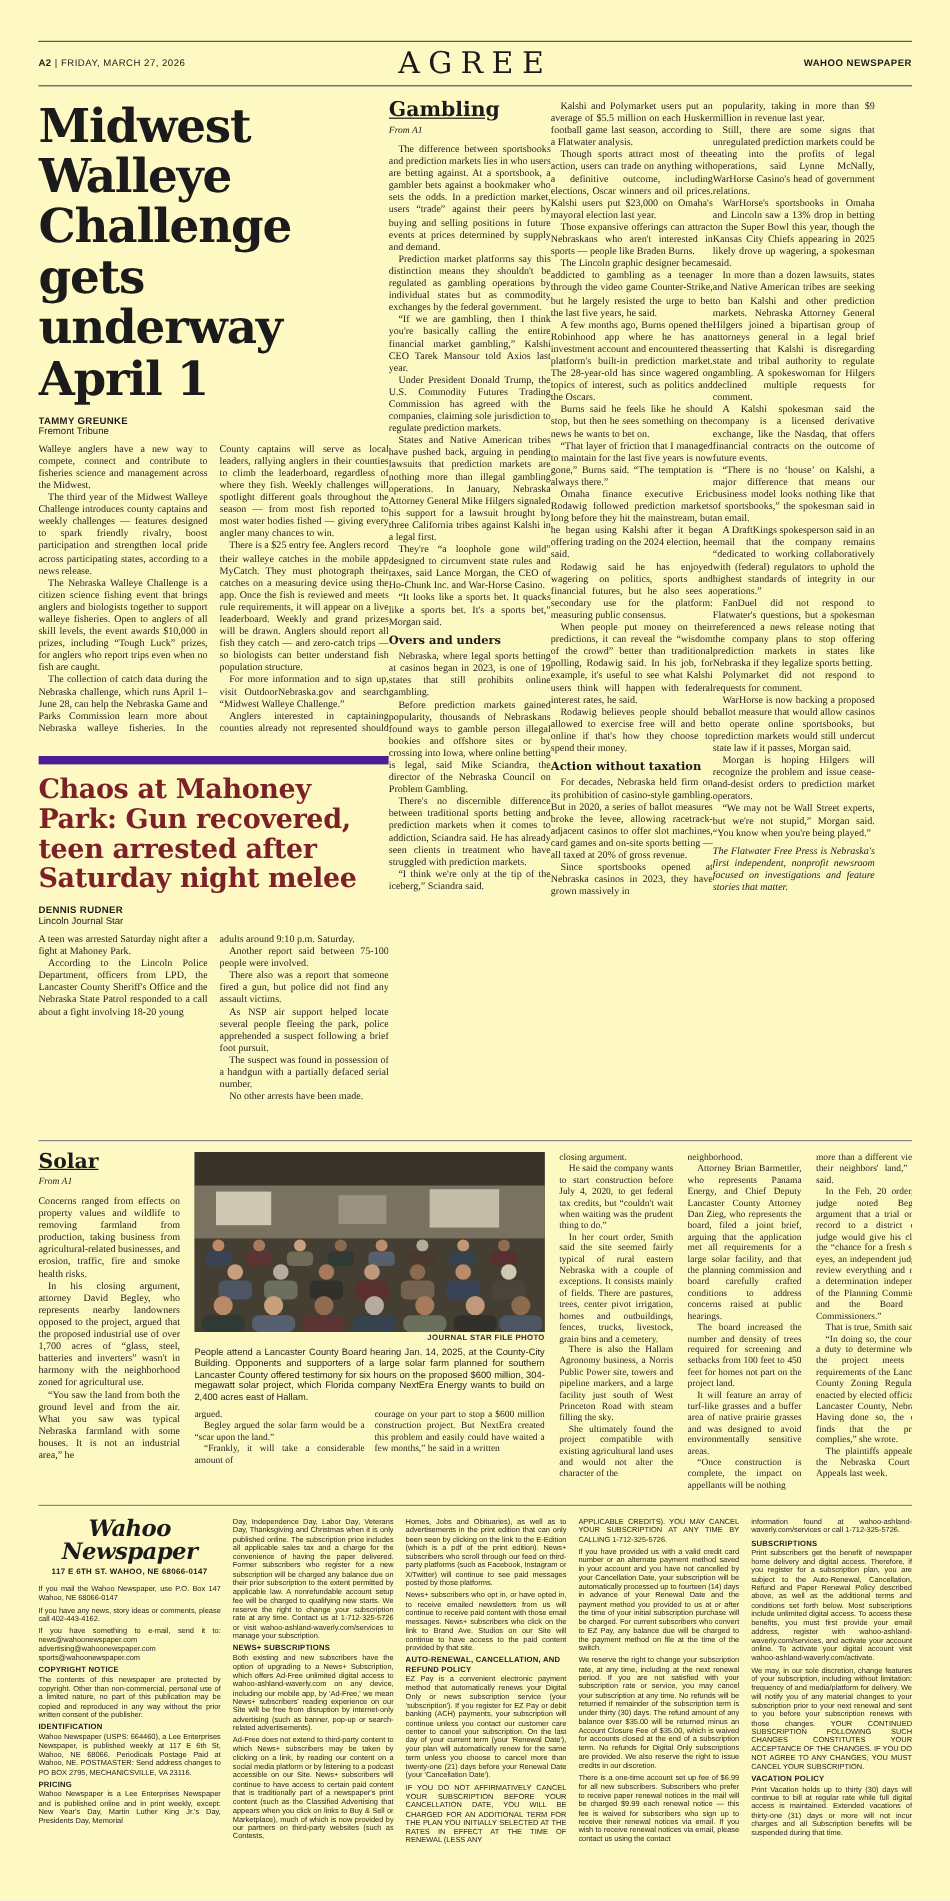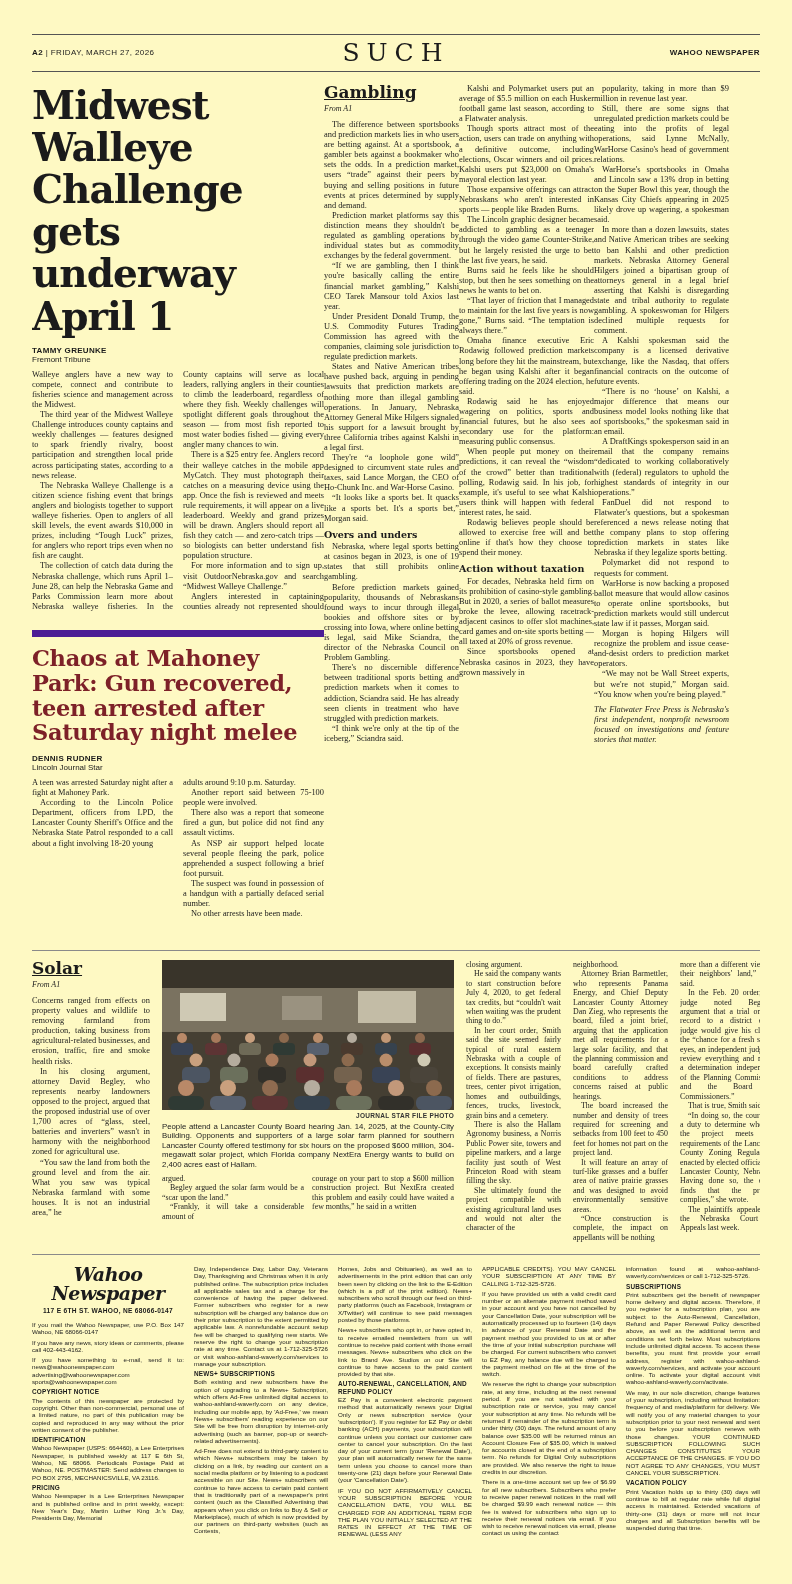--- a/index.html
+++ b/index.html
@@ -58,21 +58,21 @@
   .logo { font:bold italic 19px/1 "DejaVu Serif", serif; text-align:center; letter-spacing:-.5px; margin-bottom:4px; }
   .m-address { font:bold 6.6px "Liberation Sans", sans-serif; text-align:center; margin-bottom:7px; letter-spacing:.3px; }
 </style>
 </head>
 <body>
 
 <div class="page">
 
   <header class="topbar">
     <div class="meta"><b>A2</b>&nbsp;|&nbsp;<span>FRIDAY, MARCH 27, 2026</span></div>
-    <div class="section">SUCH</div>
+    <div class="section">AGREE</div>
     <div class="meta right">WAHOO NEWSPAPER</div>
   </header>
 
   <main class="band-top">
 
     <div class="left-stack">
       <article style="flex:1;display:flex;flex-direction:column;overflow:hidden;">
         <h1 class="headline">Midwest Walleye Challenge gets underway April 1</h1>
         <div class="byline">TAMMY GREUNKE</div>
         <div class="byline-org">Fremont Tribune</div>
@@ -121,32 +121,33 @@
           <p>Prediction market platforms say this distinction means they shouldn't be regulated as gambling operations by individual states but as commodity exchanges by the federal government.</p>
           <p>“If we are gambling, then I think you're basically calling the entire financial market gambling,” Kalshi CEO Tarek Mansour told Axios last year.</p>
           <p>Under President Donald Trump, the U.S. Commodity Futures Trading Commission has agreed with the companies, claiming sole jurisdiction to regulate prediction markets.</p>
           <p>States and Native American tribes have pushed back, arguing in pending lawsuits that prediction markets are nothing more than illegal gambling operations. In January, Nebraska Attorney General Mike Hilgers signaled his support for a lawsuit brought by three California tribes against Kalshi in a legal first.</p>
           <p>They're “a loophole gone wild” designed to circumvent state rules and taxes, said Lance Morgan, the CEO of Ho-Chunk Inc. and War-Horse Casino.</p>
           <p>“It looks like a sports bet. It quacks like a sports bet. It's a sports bet,” Morgan said.</p>
         </div>
       <h3 class="subhead">Overs and unders</h3>
       <div>
           <p>Nebraska, where legal sports betting at casinos began in 2023, is one of 19 states that still prohibits online gambling.</p>
-          <p>Before prediction markets gained popularity, thousands of Nebraskans found ways to incur through illegal bookies and offshore sites or by crossing into Iowa, where online betting is legal, said Mike Sciandra, the director of the Nebraska Council on Problem Gambling.</p>
+          <p>Before prediction markets gained popularity, thousands of Nebraskans found ways to gamble person illegal bookies and offshore sites or by crossing into Iowa, where online betting is legal, said Mike Sciandra, the director of the Nebraska Council on Problem Gambling.</p>
           <p>There's no discernible difference between traditional sports betting and prediction markets when it comes to addiction, Sciandra said. He has already seen clients in treatment who have struggled with prediction markets.</p>
           <p>“I think we're only at the tip of the iceberg,” Sciandra said.</p>
         </div>
     </article>
 
     <article class="gcol">
       <div>
           <p>Kalshi and Polymarket users put an average of $5.5 million on each Husker football game last season, according to a Flatwater analysis.</p>
           <p>Though sports attract most of the action, users can trade on anything with a definitive outcome, including elections, Oscar winners and oil prices. Kalshi users put $23,000 on Omaha's mayoral election last year.</p>
           <p>Those expansive offerings can attract Nebraskans who aren't interested in sports — people like Braden Burns.</p>
           <p>The Lincoln graphic designer became addicted to gambling as a teenager through the video game Counter-Strike, but he largely resisted the urge to bet the last five years, he said.</p>
+          <p>A few months ago, Burns opened the Robinhood app where he has an investment account and encountered the platform's built-in prediction market. The 28-year-old has since wagered on topics of interest, such as politics and the Oscars.</p>
           <p>Burns said he feels like he should stop, but then he sees something on the news he wants to bet on.</p>
           <p>“That layer of friction that I managed to maintain for the last five years is now gone,” Burns said. “The temptation is always there.”</p>
           <p>Omaha finance executive Eric Rodawig followed prediction markets long before they hit the mainstream, but he began using Kalshi after it began offering trading on the 2024 election, he said.</p>
           <p>Rodawig said he has enjoyed wagering on politics, sports and financial futures, but he also sees a secondary use for the platform: measuring public consensus.</p>
           <p>When people put money on their predictions, it can reveal the “wisdom of the crowd” better than traditional polling, Rodawig said. In his job, for example, it's useful to see what Kalshi users think will happen with federal interest rates, he said.</p>
           <p>Rodawig believes people should be allowed to exercise free will and bet online if that's how they choose to spend their money.</p>
         </div>
       <h3 class="subhead">Action without taxation</h3>
       <div>
           <p>For decades, Nebraska held firm on its prohibition of casino-style gambling. But in 2020, a series of ballot measures broke the levee, allowing racetrack-adjacent casinos to offer slot machines, card games and on-site sports betting — all taxed at 20% of gross revenue.</p>

